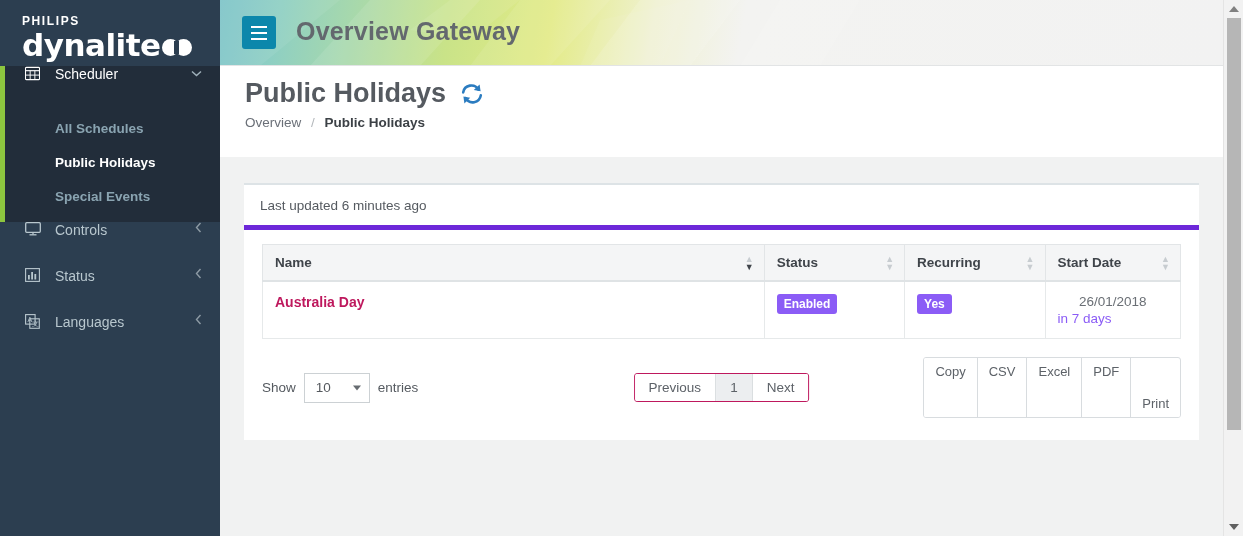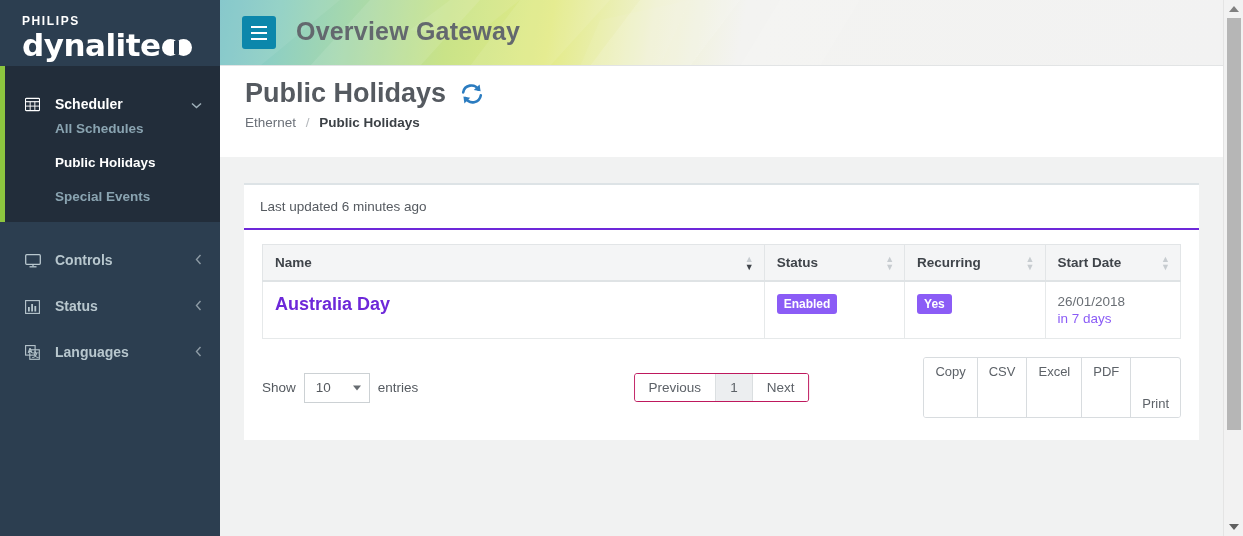--- a/index.html
+++ b/index.html
@@ -51,23 +51,23 @@
     width: 14px; height: 9px; background: #ffffff;
   }
 
   .nav { width: 220px; }
   .nav-group-active { position: relative; background: #222d3a; }
   .nav-group-active::before {
     content: ""; position: absolute; left: 0; top: 0;
     width: 5px; height: 100%; background: #8dc63f;
   }
   .nav-item {
-    display: flex; align-items: flex-end;
+    display: flex; align-items: flex-start;
     height: 46px; padding-left: 25px; padding-right: 18px;
-    color: #b8c7ce; font-size: 14px; font-weight: bold;
+    color: #b8c7ce; font-size: 14px; font-weight: normal;
     cursor: pointer; position: relative;
   }
   .nav-item.top { color: #ffffff; }
   .nav-item .ico {
     width: 20px; margin-right: 10px; display: inline-flex;
     align-items: center; justify-content: flex-start;
   }
   .nav-item .lbl { flex: 1; }
   .nav-item .chev { color: #90a0ab; font-size: 12px; }
   .subnav { padding-bottom: 8px; }
@@ -138,21 +138,21 @@
   .content {
     position: absolute; left: 220px; top: 157px;
     width: 1003px; height: 379px; background: #f1f2f2;
     padding: 26px 24px 0 24px;
   }
   .panel {
     background: #ffffff; border-top: 2px solid #dde3e6;
     width: 955px; padding: 0;
   }
   .panel-head {
-    height: 45px; border-bottom: 2px solid #6d28d9;
+    height: 45px; border-bottom: 5px solid #6d28d9;
     display: flex; align-items: center; padding: 0 16px;
     font-size: 13.5px; color: #555a60;
   }
   .panel-body { padding: 14px 18px 22px 18px; }
 
   .table-top {
     display: flex; align-items: center; justify-content: space-between;
     padding: 4px 0 12px 0;
   }
   .search-wrap { display: flex; align-items: center; gap: 8px; }
@@ -182,29 +182,29 @@
   th .sort i {
     font-style: normal; font-size: 9px; line-height: 8px;
     color: #c7ccd0;
   }
   th .sort i.on { color: #3f444a; }
   table.dt tbody td {
     border: 1px solid #e6e9ea; padding: 12px 12px;
     font-size: 13.5px; color: #555a60; vertical-align: top;
   }
   td .rowlink {
-    color: #6d28d9; font-weight: bold; font-size: 18px;
+    color: #be185d; font-weight: bold; font-size: 14px;
     text-decoration: none; cursor: pointer;
   }
   .badge {
     display: inline-block; background: #8b5cf6; color: #ffffff;
     font-size: 12px; font-weight: bold; padding: 3px 7px;
     border-radius: 3px; line-height: 14px;
   }
-  .date-main { color: #6a6f75; display: block; }
+  .date-main { color: #6a6f75; display: block; text-align: center; }
   .date-sub { color: #8b5cf6; display: block; margin-top: 2px; }
 
   .table-bottom {
     display: flex; align-items: center; margin-top: 18px;
     position: relative;
   }
   .show-entries {
     display: flex; align-items: center; gap: 8px;
     font-size: 13.5px; color: #555a60;
   }
@@ -391,21 +391,21 @@
       <span class="refresh-icon">
         <svg width="24" height="22" viewBox="0 0 24 22">
           <path d="M3.2 9.4 A8.2 8.2 0 0 1 18.4 6.6" fill="none" stroke="#2b7cc0" stroke-width="2.6" stroke-linecap="round"></path>
           <polygon points="19.6,1.4 20.6,8.2 13.8,7.0" fill="#2b7cc0"></polygon>
           <path d="M20.8 12.4 A8.2 8.2 0 0 1 5.6 15.2" fill="none" stroke="#2b7cc0" stroke-width="2.6" stroke-linecap="round"></path>
           <polygon points="4.4,20.4 3.4,13.6 10.2,14.8" fill="#2b7cc0"></polygon>
         </svg>
       </span>
     </div>
     <div class="breadcrumb">
-      <span class="crumb">Ethernet</span>
+      <span class="crumb">Overview</span>
       <span class="sep">/</span>
       <span class="crumb current">Public Holidays</span>
     </div>
   </div>
 
   <main class="content">
     <section class="panel">
 
       <div class="panel-head">
         <span>Last updated 6 minutes ago</span>

